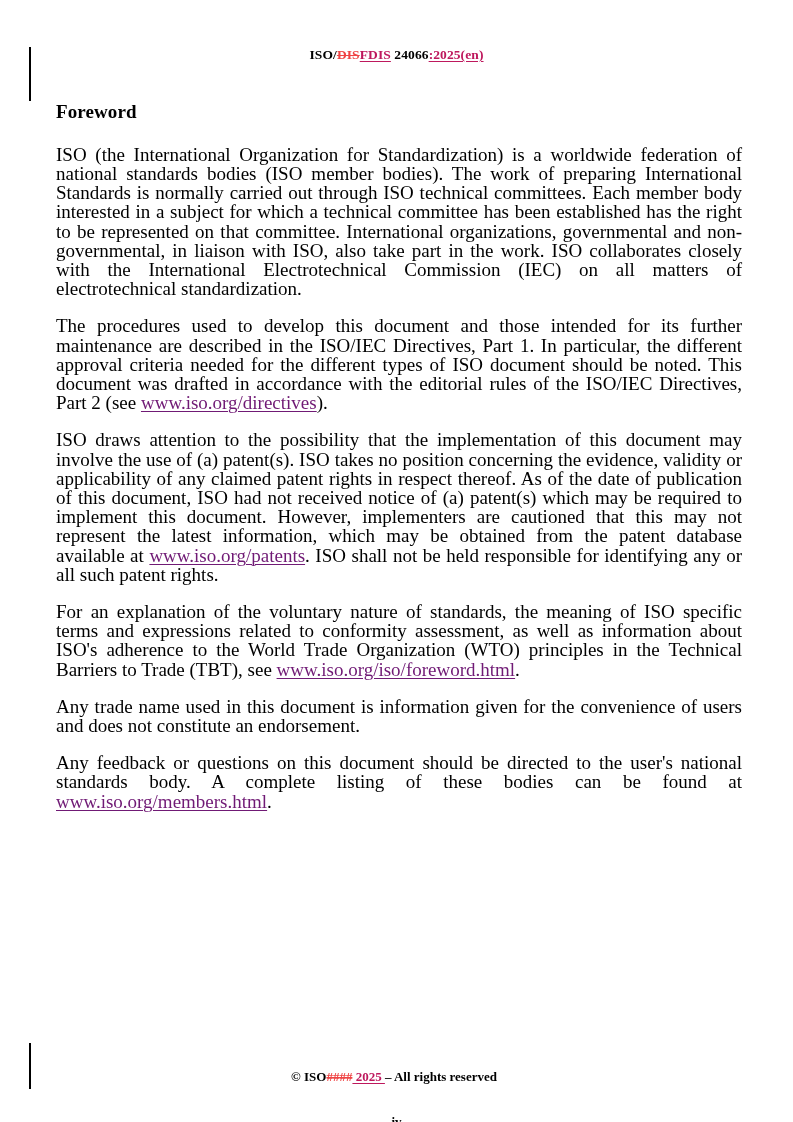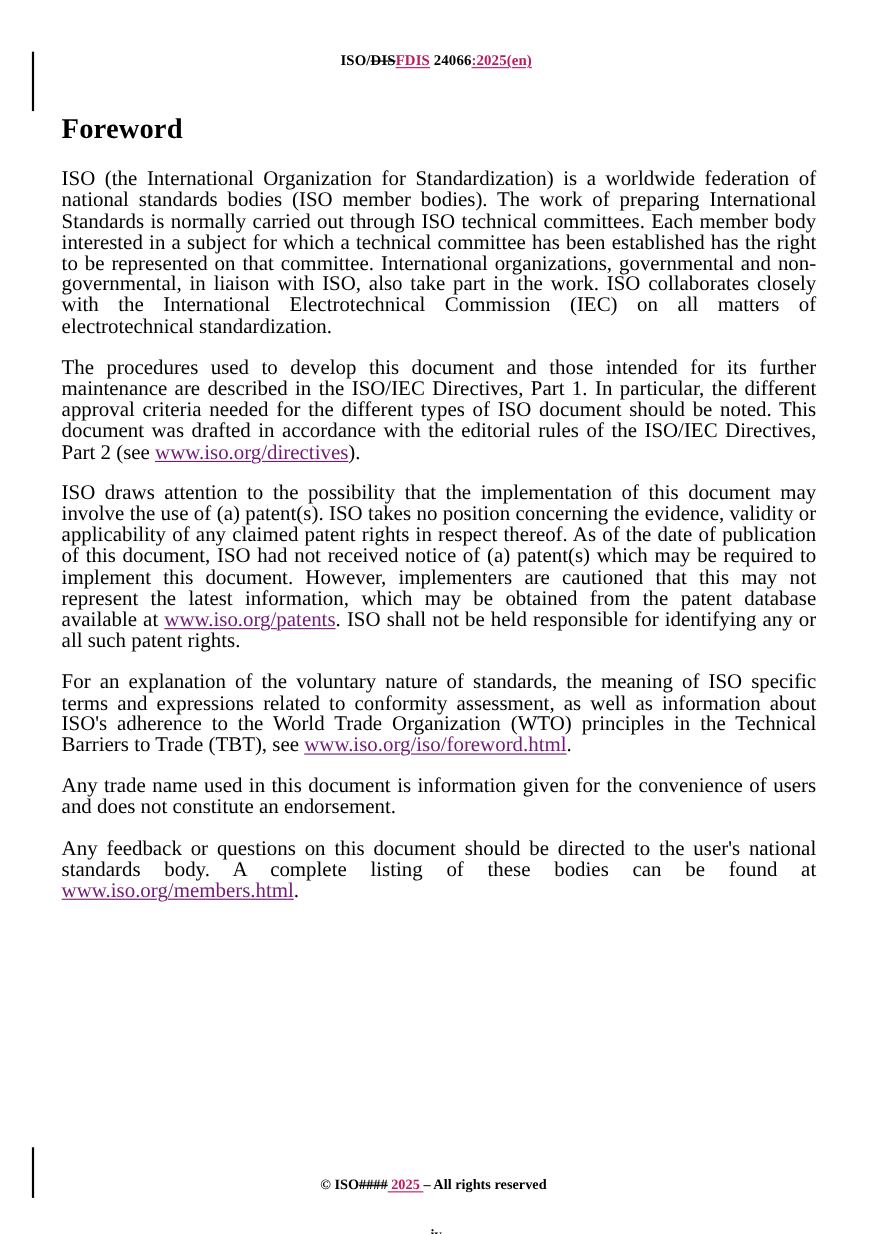--- a/index.html
+++ b/index.html
@@ -47,35 +47,35 @@
   }
   .doc-header .seg { white-space: pre; }
 
   .ins {
     color: #be185d;
     text-decoration: underline;
     text-decoration-thickness: 1.4px;
     text-underline-offset: 1.5px;
   }
   .del {
-    color: #000000;
+    color: #ef4444;
     text-decoration: line-through;
     text-decoration-thickness: 1.3px;
   }
 
   
   .content {
     position: absolute;
     top: 101px;
     left: 56px;
     width: 686px;
   }
 
   h1.section-title {
-    font-size: 26px;
+    font-size: 19px;
     font-weight: bold;
     margin: 0 0 21px 0;
     line-height: 1.2;
     letter-spacing: 0.1px;
   }
 
   p.para {
     font-size: 19px;
     line-height: 19.2px;
     margin: 0 0 18px 0;

